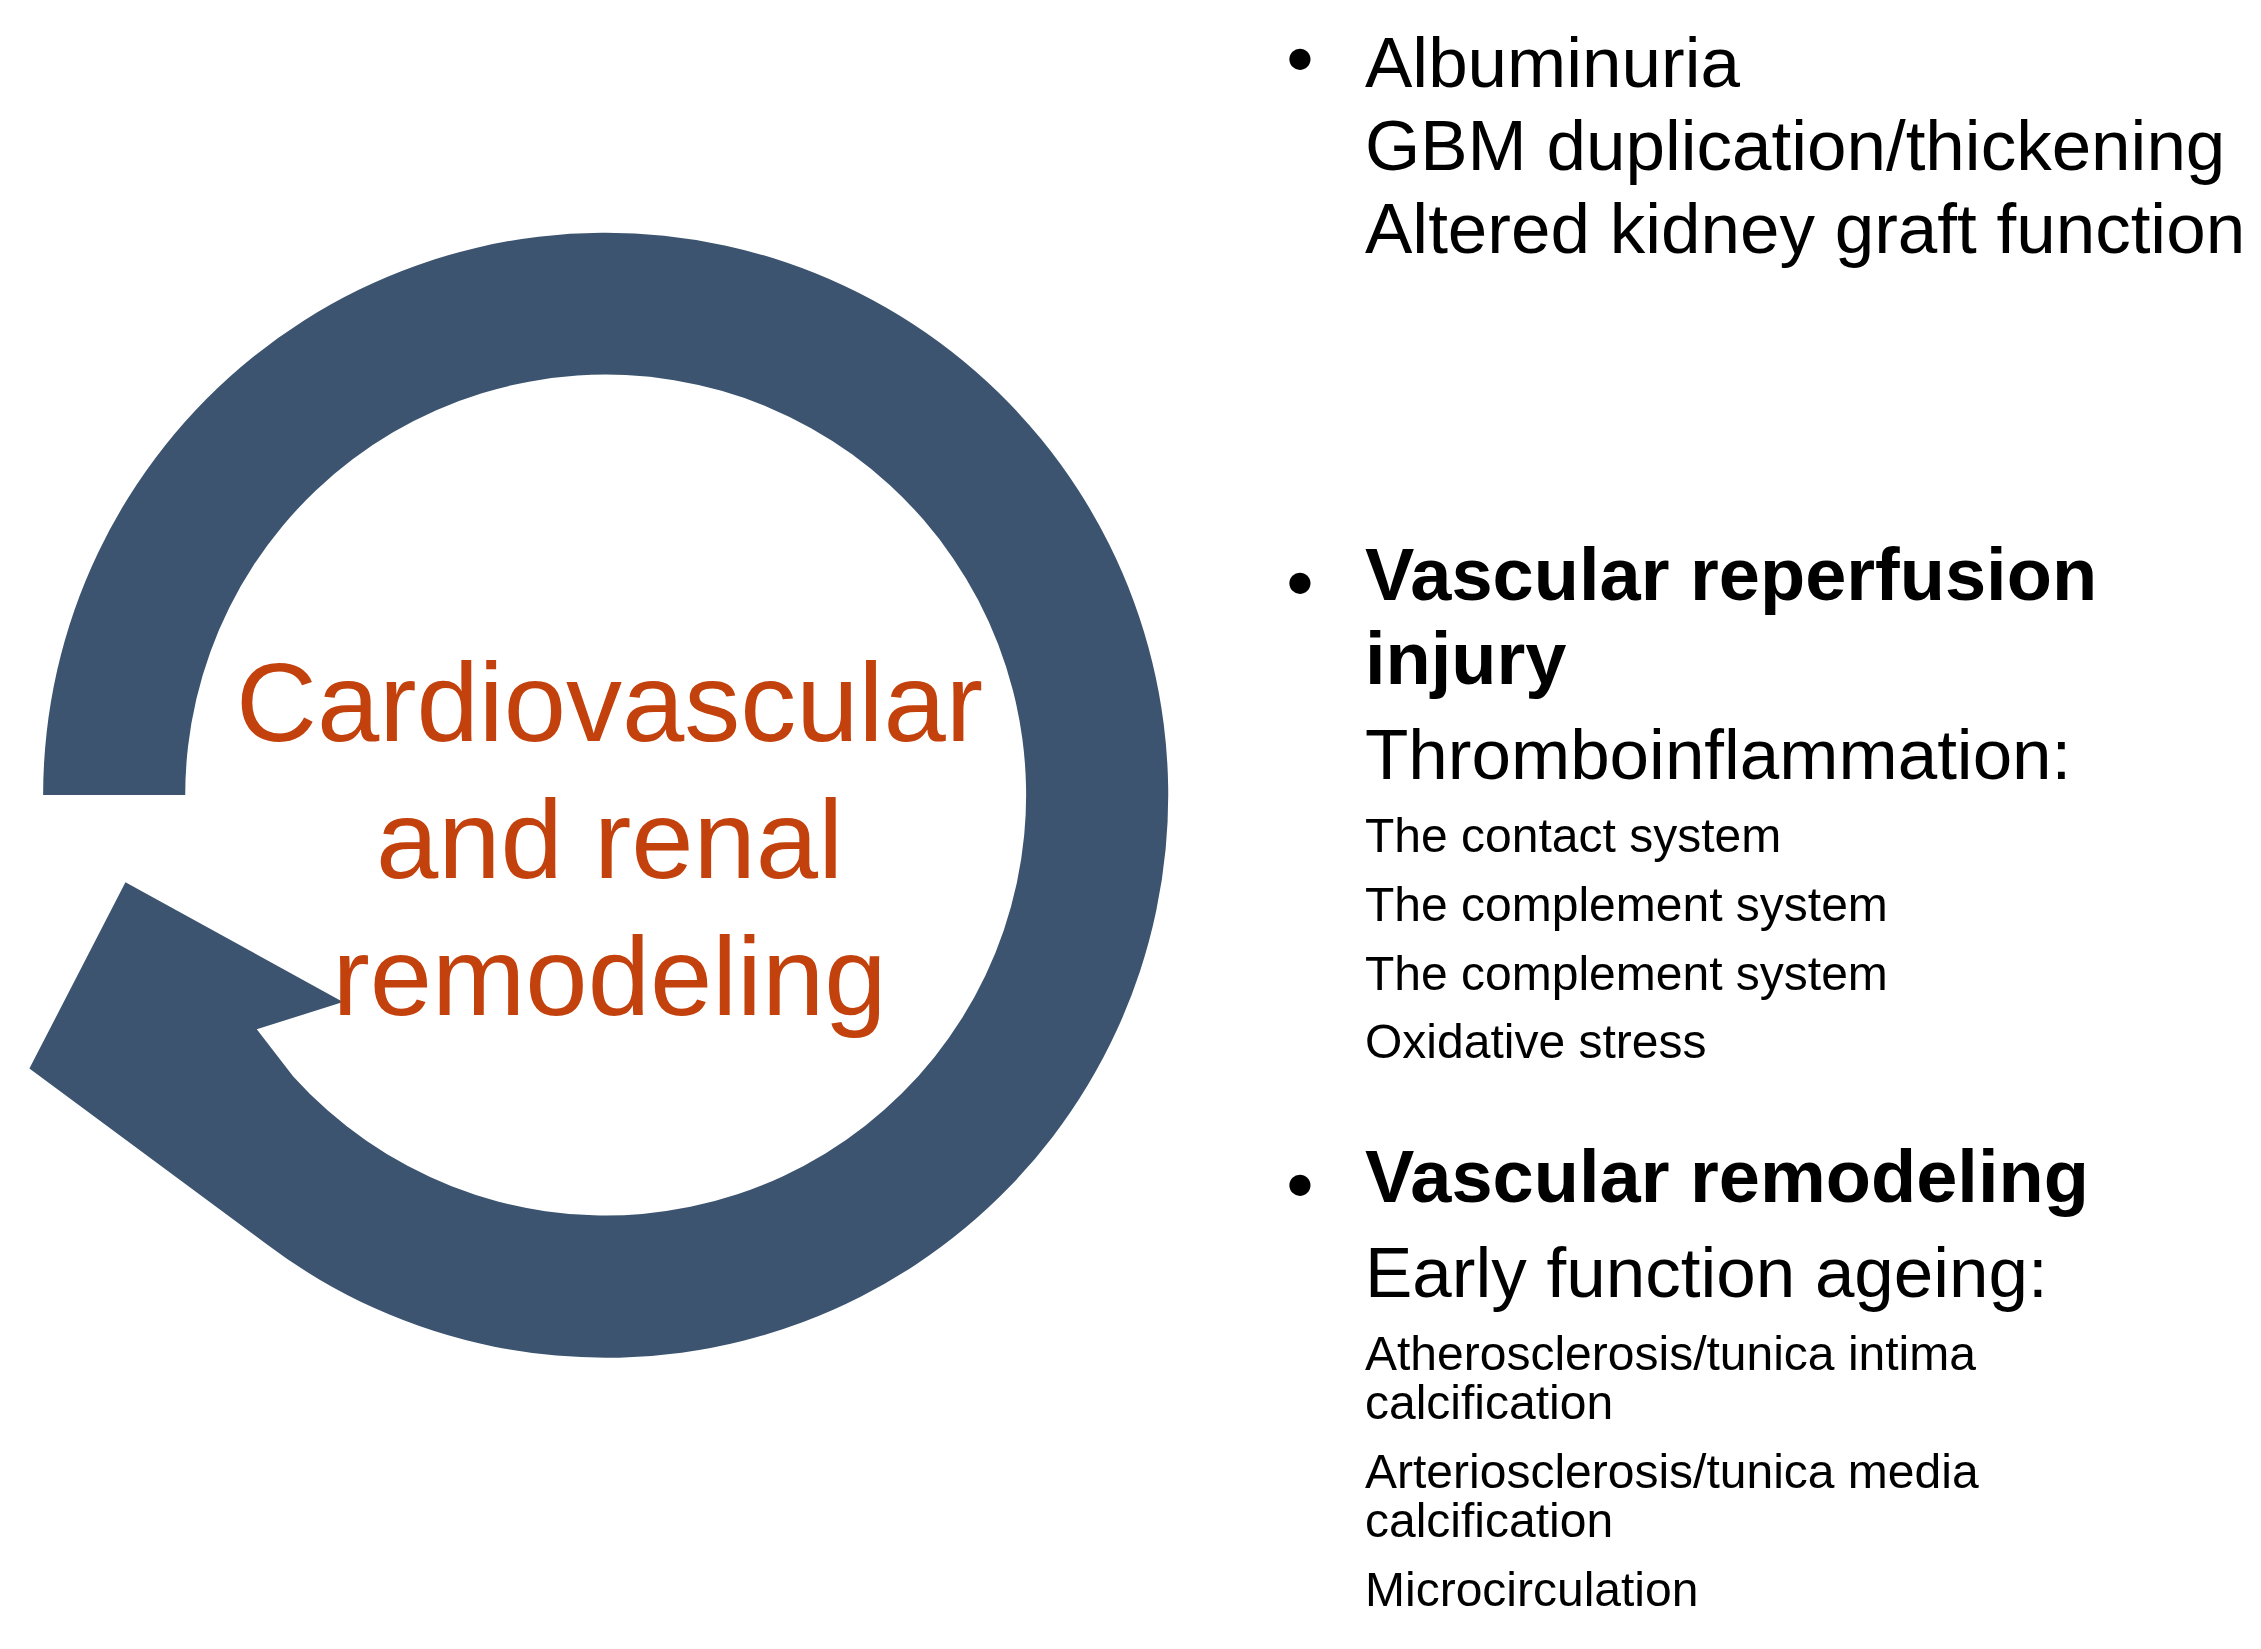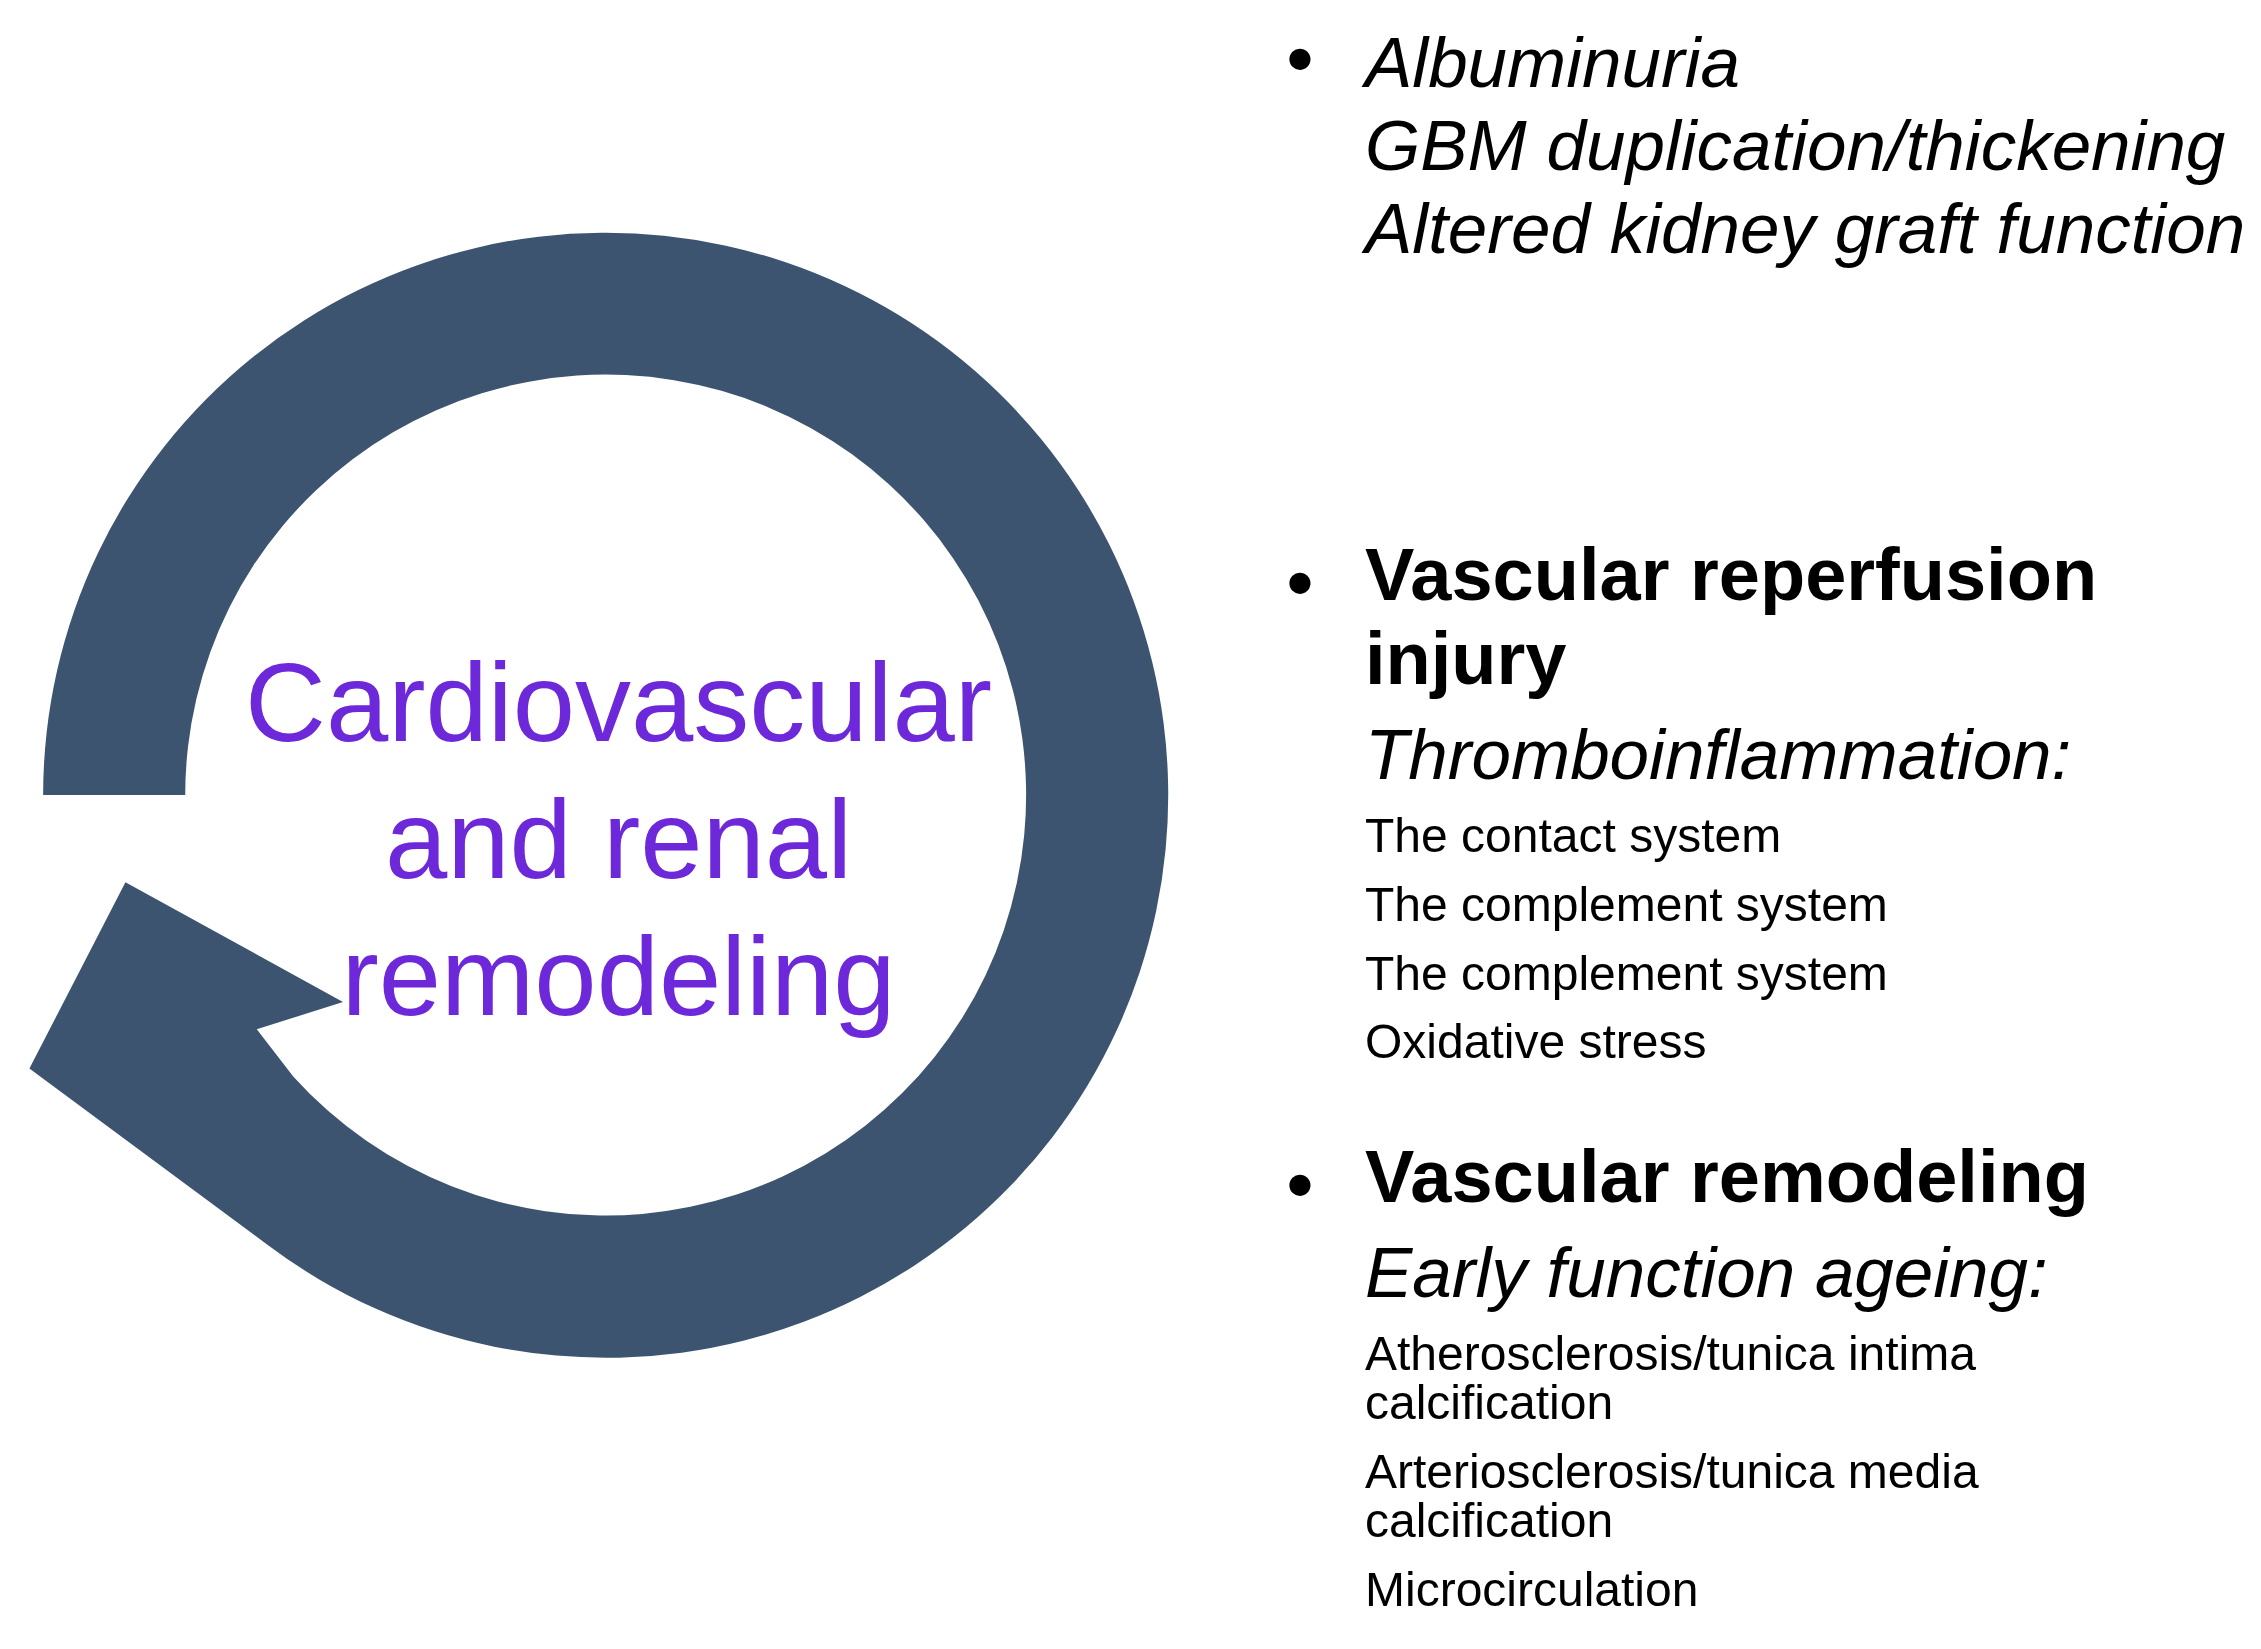--- a/index.html
+++ b/index.html
@@ -13,27 +13,27 @@
   }
 
   
   .cycle-svg {
     position: absolute;
     left: 0; top: 0;
     width: 2261px; height: 1650px;
   }
   .center-label {
     position: absolute;
-    left: 13px; top: 634px;
+    left: 4px; top: 634px;
     width: 1211px;
     text-align: center;
     font-size: 112px;
     line-height: 137px;
     font-weight: 400;
-    color: #6d28d9;
+    color: #c2410c;
   }
 
   
   .bullet-block {
     position: absolute;
     left: 1365px;
     white-space: nowrap;
   }
   .bullet-dot {
     position: absolute;
@@ -41,21 +41,21 @@
     top: 7.8px;
     font-size: 74px;
     line-height: 84px;
     font-weight: 700;
   }
   .head-line {
     font-size: 74px;
     line-height: 84px;
     font-weight: 700;
   }
-  .medium-group { margin-top: 11.8px; font-style: italic; }
+  .medium-group { margin-top: 11.8px; }
   .medium-line {
     font-size: 71px;
     line-height: 83px;
     font-weight: 400;
   }
   .small-group { margin-top: 15.7px; }
   .small-para { }
   .small-para + .small-para { margin-top: 19.6px; }
   .small-line {
     font-size: 48px;

